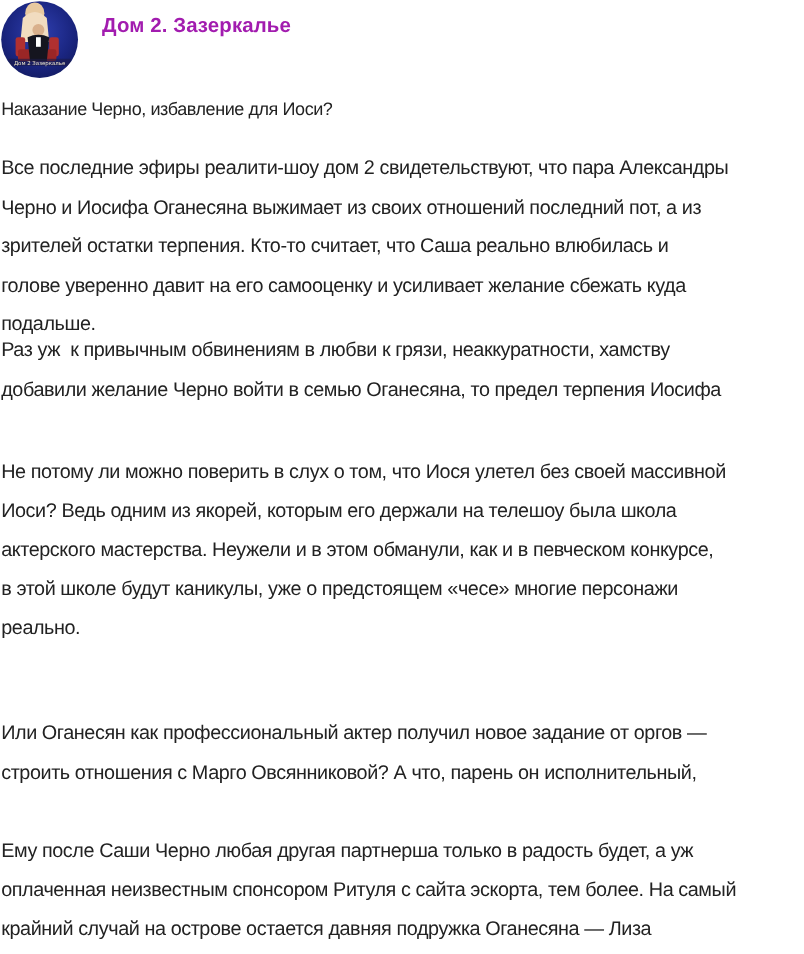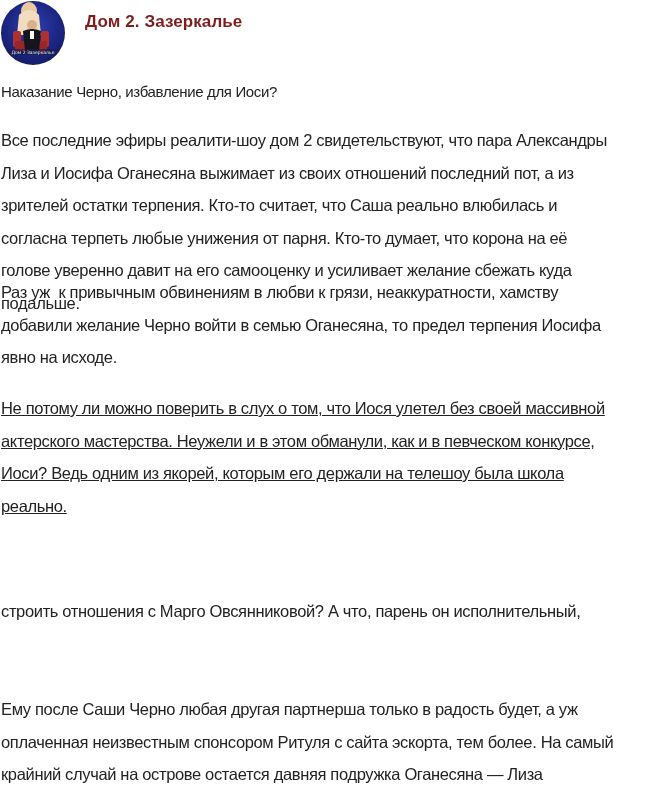--- a/index.html
+++ b/index.html
@@ -32,21 +32,21 @@
       overflow: hidden;
       background: radial-gradient(circle at 50% 40%, #2f3fb0 0%, #1a2580 55%, #0e154f 100%);
     }
     .avatar svg { display: block; }
     .group-title {
       position: absolute;
       left: 85px;
       top: 12px;
       font-size: 17px;
       font-weight: bold;
-      color: #7f1d1d;
+      color: #a21caf;
       letter-spacing: 0.1px;
     }
     .article {
       position: absolute;
       left: 1px;
       top: 0;
       width: 668px;
     }
     .headline {
       position: absolute;
@@ -64,21 +64,21 @@
       font-size: 16.5px;
       line-height: 32.5px;
       letter-spacing: -0.35px;
     }
     .para .ln {
       display: block;
       white-space: nowrap;
     }
     #p1 { top: 124px; }
     #p2 { top: 276px; }
-    #p3 { top: 392px; text-decoration: underline; }
+    #p3 { top: 377px; }
     #p4 { top: 595px; }
     #p5 { top: 693px; }
   </style>
 </head>
 <body>
 
 <div class="header">
   <div class="avatar">
     <svg width="64" height="64" viewBox="0 0 64 64">
 
@@ -98,41 +98,41 @@
     </svg>
   </div>
   <div class="group-title">Дом 2. Зазеркалье</div>
 </div>
 
 <div class="article">
   <div class="headline">Наказание Черно, избавление для Иоси?</div>
 
   <div class="para" id="p1">
     <span class="ln">Все последние эфиры реалити-шоу дом 2 свидетельствуют, что пара Александры</span>
-    <span class="ln">Лиза и Иосифа Оганесяна выжимает из своих отношений последний пот, а из</span>
+    <span class="ln">Черно и Иосифа Оганесяна выжимает из своих отношений последний пот, а из</span>
     <span class="ln">зрителей остатки терпения. Кто-то считает, что Саша реально влюбилась и</span>
-    <span class="ln">согласна терпеть любые унижения от парня. Кто-то думает, что корона на её</span>
     <span class="ln">голове уверенно давит на его самооценку и усиливает желание сбежать куда</span>
     <span class="ln">подальше.</span>
   </div>
 
   <div class="para" id="p2">
     <span class="ln" style="white-space:pre">Раз уж  к привычным обвинениям в любви к грязи, неаккуратности, хамству</span>
     <span class="ln">добавили желание Черно войти в семью Оганесяна, то предел терпения Иосифа</span>
-    <span class="ln">явно на исходе.</span>
   </div>
 
   <div class="para" id="p3">
     <span class="ln">Не потому ли можно поверить в слух о том, что Иося улетел без своей массивной</span>
+    <span class="ln">Иоси? Ведь одним из якорей, которым его держали на телешоу была школа</span>
     <span class="ln">актерского мастерства. Неужели и в этом обманули, как и в певческом конкурсе,</span>
-    <span class="ln">Иоси? Ведь одним из якорей, которым его держали на телешоу была школа</span>
+    <span class="ln">в этой школе будут каникулы, уже о предстоящем «чесе» многие персонажи</span>
     <span class="ln">реально.</span>
   </div>
 
   <div class="para" id="p4">
+    <span class="ln">Или Оганесян как профессиональный актер получил новое задание от оргов —</span>
     <span class="ln">строить отношения с Марго Овсянниковой? А что, парень он исполнительный,</span>
   </div>
 
   <div class="para" id="p5">
     <span class="ln">Ему после Саши Черно любая другая партнерша только в радость будет, а уж</span>
     <span class="ln">оплаченная неизвестным спонсором Ритуля с сайта эскорта, тем более. На самый</span>
     <span class="ln">крайний случай на острове остается давняя подружка Оганесяна — Лиза</span>
     <span class="ln">Триандафилиди. Может, Иосе просто такой отпуск дали?</span>
   </div>
 </div>

